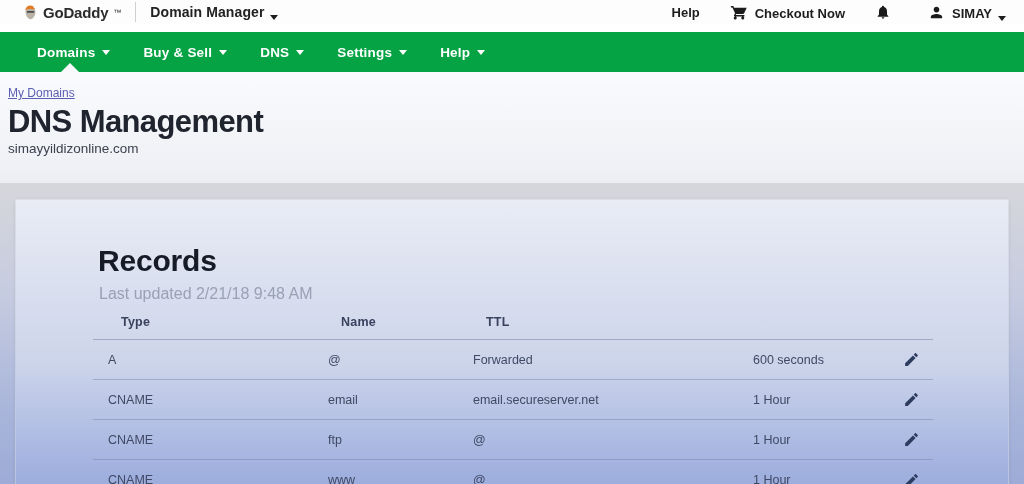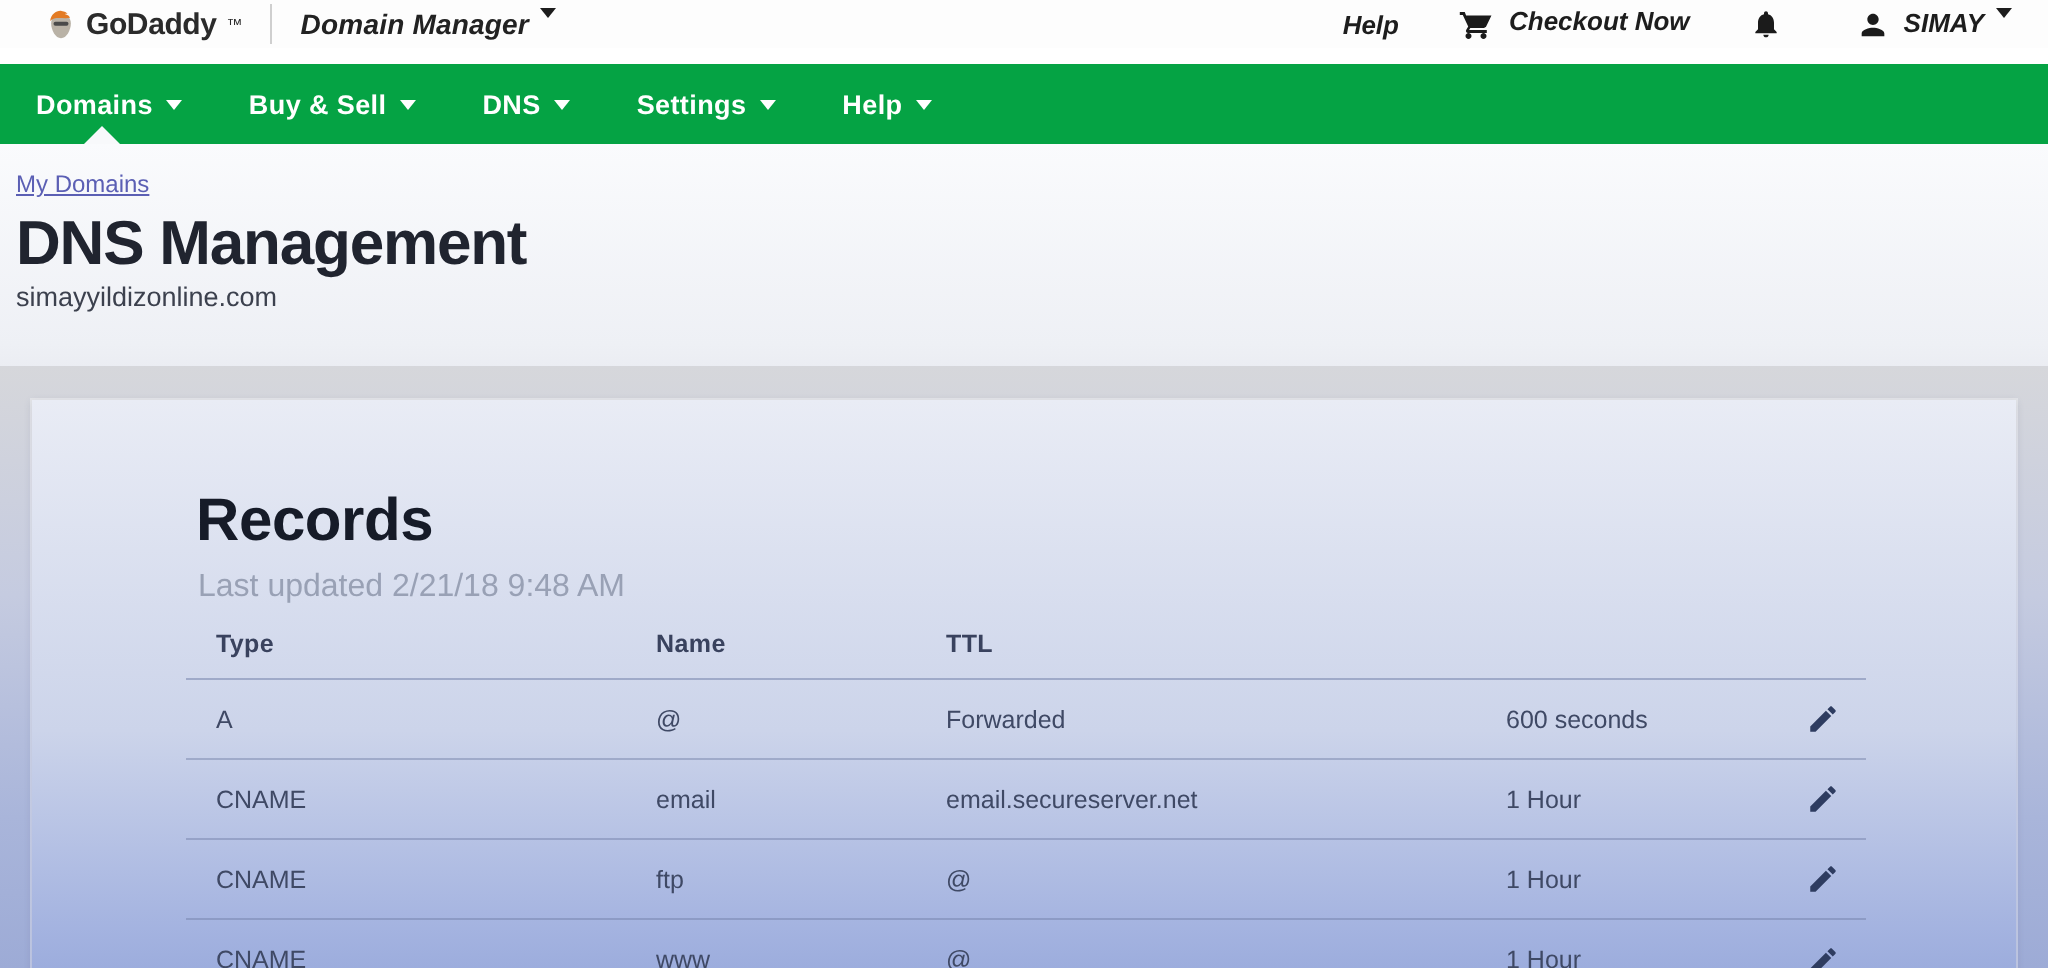--- a/index.html
+++ b/index.html
@@ -10,29 +10,29 @@
   .topbar { position:absolute; top:0; left:0; right:0; height:24px; background:#fdfdfd;
             display:flex; align-items:center; justify-content:space-between; padding:0 18px 0 22px; }
   .topbar-left, .topbar-right { display:flex; align-items:center; }
   .brand { display:flex; align-items:center; gap:4px; }
   .brand-name { font-size:15px; font-weight:800; color:#2b2b2b; letter-spacing:-0.2px; }
   .brand-tm { font-size:8px; color:#2b2b2b; vertical-align:super; margin-left:1px; }
   .v-divider { width:1px; height:20px; background:#cfcfcf; margin:0 14px; }
   .app-title { font-size:14px; font-weight:800; color:#222; letter-spacing:0.1px; }
   .caret { display:inline-block; width:0; height:0; border-left:4px solid transparent;
            border-right:4px solid transparent; border-top:5px solid currentColor; margin-left:6px; }
-  .top-item { font-size:13px; font-weight:800; color:#1d1d1d; display:flex; align-items:flex-start; cursor:default;font-style:italic; }
+  .top-item { font-size:13px; font-weight:800; color:#1d1d1d; display:flex; align-items:flex-end; cursor:default; }
   .topbar-right .top-item { margin-left:30px; }
   .icon { display:inline-flex; align-items:center; }
   .icon svg { display:block; }
   .top-item .icon { margin-right:7px; }
 
   
   .nav { position:absolute; top:32px; left:0; right:0; height:40px; background:#05a344;
-         display:flex; align-items:center; padding-left:18px; }
+         display:flex; align-items:center; padding-left:37px; }
   .nav-item { position:relative; display:flex; align-items:center; color:#fff; font-size:13.5px;
               font-weight:800; letter-spacing:0.2px; margin-right:33px; height:100%; }
   .nav-item .caret { border-top-color:#fff; margin-left:7px; }
   .nav-notch { position:absolute; bottom:0; left:24px; width:0; height:0;
                border-left:9px solid transparent; border-right:9px solid transparent;
                border-bottom:9px solid #f8f9fb; }
 
   
   .page-head { position:absolute; top:72px; left:0; right:0; height:129px;
                background:linear-gradient(180deg,#fafbfd 0%, #eef0f5 78%, #e7e9ef 100%);
@@ -48,21 +48,21 @@
           background:linear-gradient(180deg,#e9ecf5 0%, #ccd4ea 50%, #a4b3e0 80%, #8b9fd6 100%);
           box-shadow:0 0 0 1px rgba(255,255,255,0.35), 0 1px 4px rgba(60,70,110,0.18); }
   .records-title { position:absolute; top:44px; left:82px; font-size:30px; font-weight:800;
                    color:#161b28; letter-spacing:-0.2px; }
   .records-updated { position:absolute; top:85px; left:83px; font-size:16px; color:#99a1b5; }
 
   .rec-table { position:absolute; top:105px; left:77px; width:840px; }
   .t-row { display:grid; grid-template-columns:220px 145px 280px 150px 30px; padding-left:15px;
            align-items:center; }
   .t-head { height:35px; border-bottom:1px solid rgba(110,124,165,0.5); }
-  .t-head span { font-size:12.5px; font-weight:700; color:#39425e; letter-spacing:0.2px; }
+  .t-head span { font-size:12.5px; font-weight:700; color:#39425e; letter-spacing:0.2px;margin-left:13px; }
   .t-data { height:40px; border-bottom:1px solid rgba(110,124,165,0.45); }
   .t-data:last-child { border-bottom:none; }
   .t-data span { font-size:12.5px; color:#3f4965; }
   .edit-btn { display:flex; justify-content:flex-start; cursor:pointer; }
 </style>
 </head>
 <body>
 
 <div class="screen">
 

